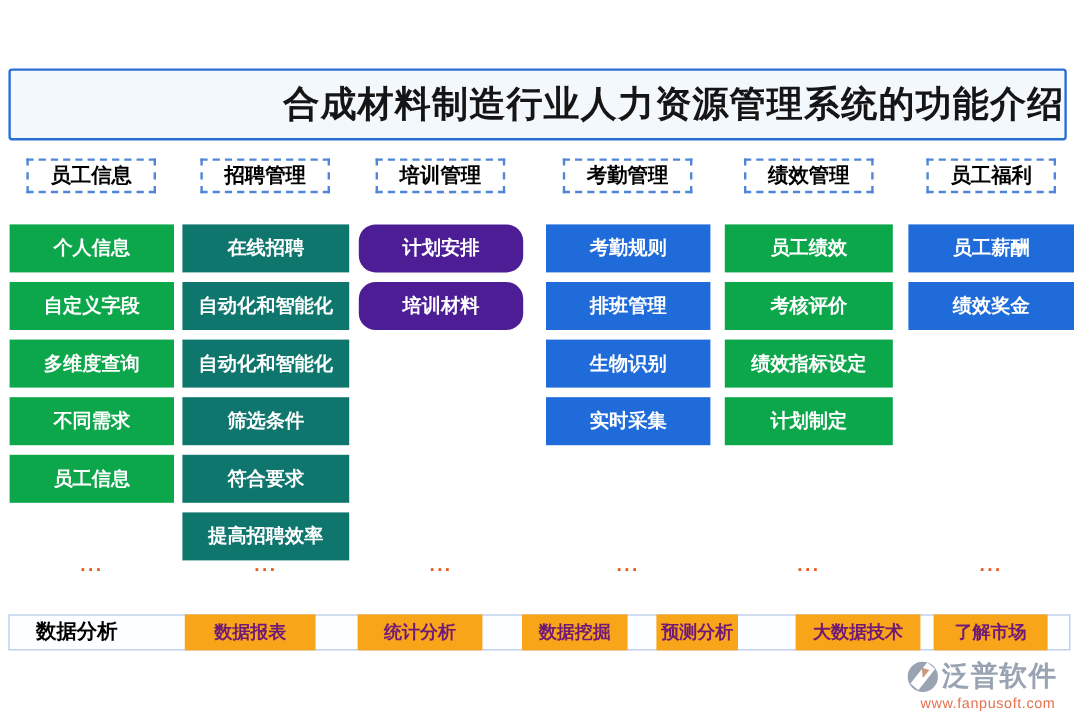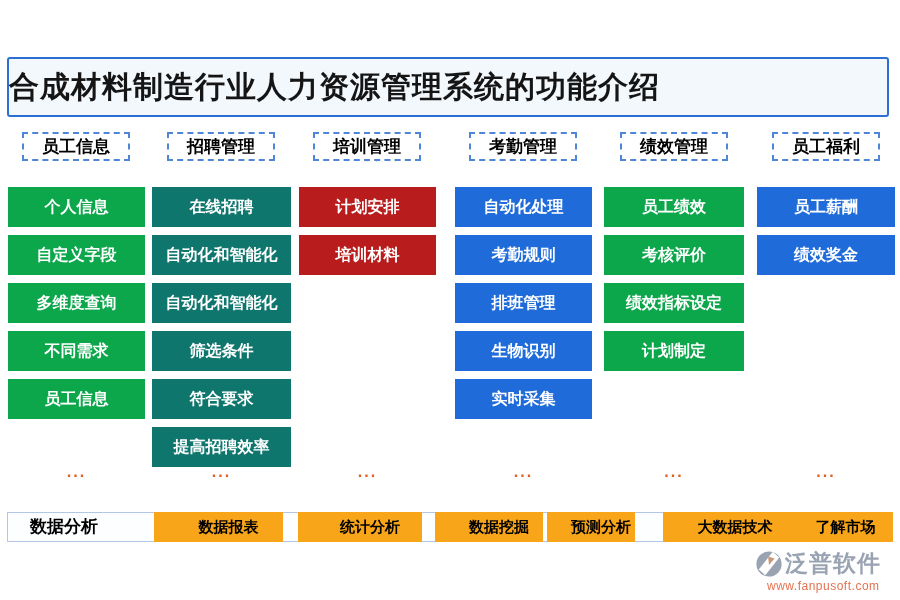--- a/index.html
+++ b/index.html
@@ -5,21 +5,21 @@
   html,body{margin:0;padding:0;}
   body{
     width:900px;height:600px;position:relative;background:#ffffff;
     font-family:"Liberation Sans","DejaVu Sans",sans-serif;
     overflow:hidden;
   }
   
   .title-box{
     position:absolute;left:7px;top:57px;width:882px;height:60px;
     background:#f3f8fd;border:2px solid #2c6fd3;border-radius:3px;
-    display:flex;align-items:center;justify-content:flex-start;box-sizing:border-box;
+    display:flex;align-items:center;justify-content:flex-end;box-sizing:border-box;
   }
   .title-box h1{
     margin:0;font-size:30px;font-weight:bold;color:#151515;letter-spacing:1px;
   }
   
   .hdr{
     position:absolute;top:132px;width:108px;height:29px;box-sizing:border-box;
     background:#ffffff;border:2px dashed #4f86d8;
     display:flex;align-items:center;justify-content:center;
     font-size:17px;font-weight:bold;color:#000;
@@ -28,39 +28,39 @@
   .col{
     position:absolute;top:187px;height:320px;
     display:flex;flex-direction:column;gap:8px;
   }
   .box{
     height:40px;flex:0 0 40px;display:flex;align-items:center;justify-content:center;
     color:#ffffff;font-size:16px;font-weight:bold;white-space:nowrap;
   }
   .green{background:#0ca64b;}
   .peri{background:#0f766e;}
-  .olive{background:#b91c1c;}
+  .olive{background:#4c1d95;border-radius:14px;}
   .blue{background:#1f6bd9;}
   .more{
     position:absolute;top:276px;left:0;width:100%;text-align:center;
     color:#e55e1e;font-size:16px;font-weight:bold;letter-spacing:2px;
   }
   
   .bar{
     position:absolute;left:7px;top:512px;width:885px;height:30px;box-sizing:border-box;
     background:#fdfeff;border:1px solid #b2c6e8;
   }
   .bar-label{
     position:absolute;left:22px;top:0;height:28px;line-height:28px;
     font-size:17px;font-weight:bold;color:#000;
   }
   .obox{
     position:absolute;top:-1px;height:30px;background:#f9a51a;
     display:flex;align-items:center;justify-content:center;
-    color:#000000;font-size:15px;font-weight:bold;white-space:nowrap;padding-left:20px;
+    color:#701a75;font-size:15px;font-weight:bold;white-space:nowrap;
   }
   
   .logo-wrap{position:absolute;left:755px;top:548px;width:140px;}
   .logo-row{display:flex;align-items:center;gap:2px;}
   .brand{font-size:23px;font-weight:bold;color:#99a3b2;letter-spacing:1px;}
   .site-url{font-size:12px;color:#e4714e;margin-top:0px;margin-left:12px;letter-spacing:0.5px;}
   
   .watermark{
     position:absolute;left:349px;top:150px;opacity:0.45;
     display:flex;align-items:center;gap:2px;
@@ -106,21 +106,20 @@
   <div class="more">...</div>
 </div>
 
 <div class="col" style="left:299px;width:137px">
   <div class="box olive">计划安排</div>
   <div class="box olive">培训材料</div>
   <div class="more">...</div>
 </div>
 
 <div class="col" style="left:455px;width:137px">
-  <div class="box blue">自动化处理</div>
   <div class="box blue">考勤规则</div>
   <div class="box blue">排班管理</div>
   <div class="box blue">生物识别</div>
   <div class="box blue">实时采集</div>
   <div class="more">...</div>
 </div>
 
 <div class="col" style="left:604px;width:140px">
   <div class="box green">员工绩效</div>
   <div class="box green">考核评价</div>

